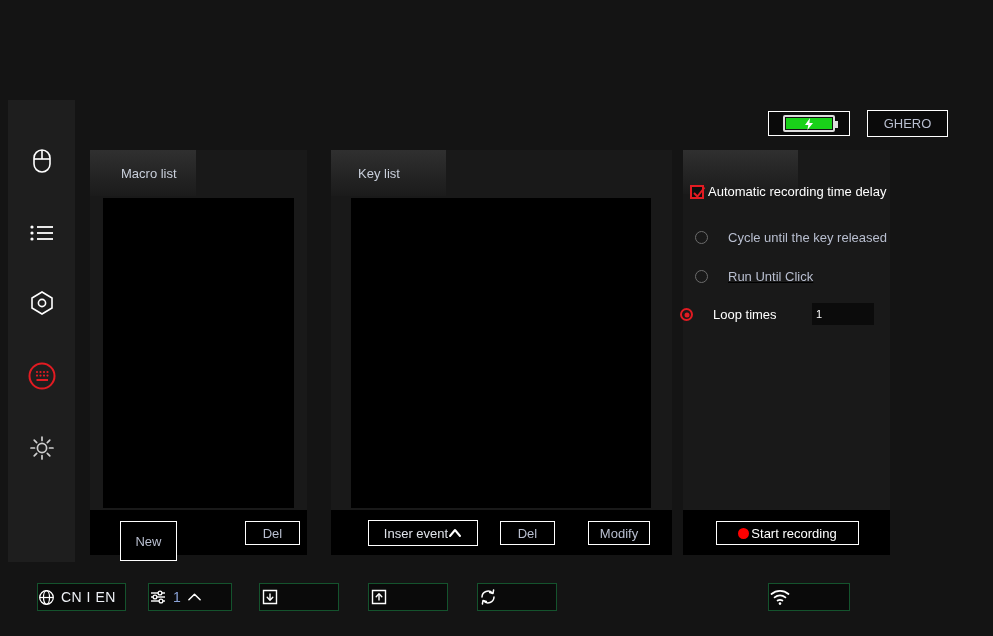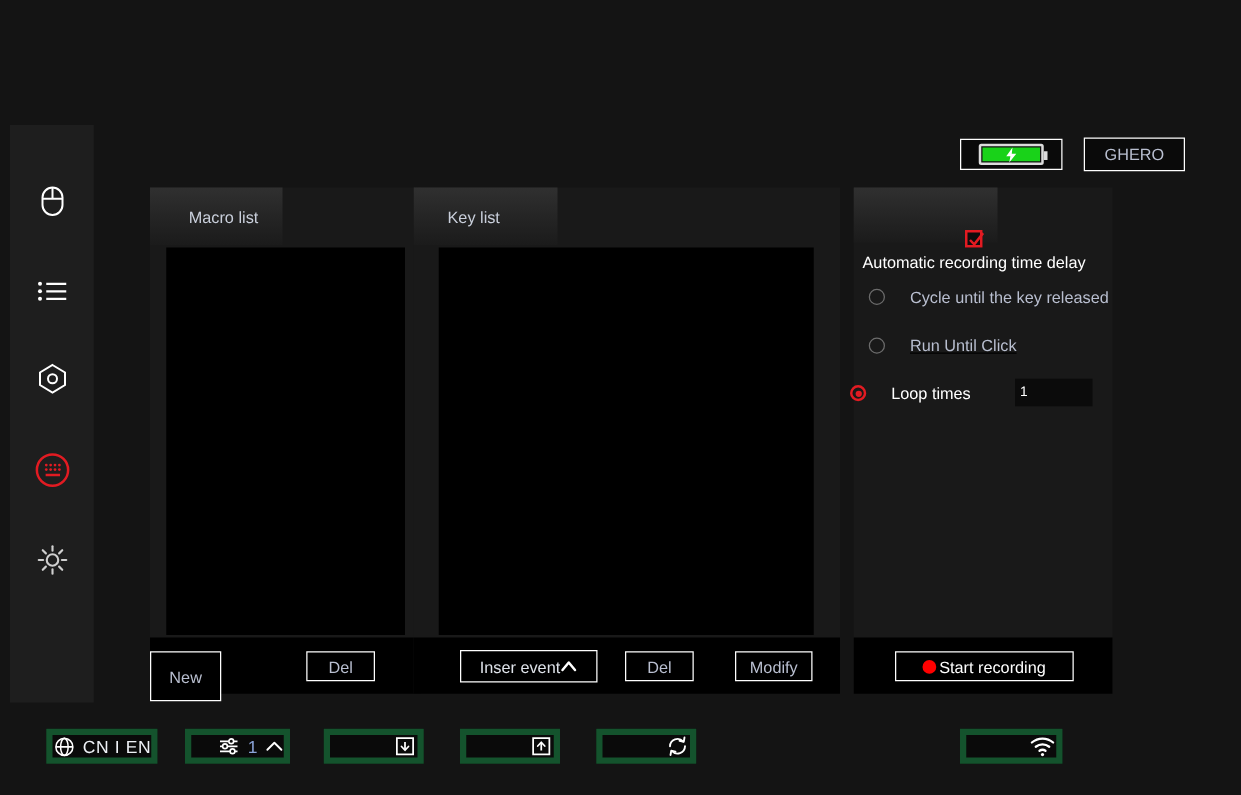--- a/index.html
+++ b/index.html
@@ -73,21 +73,21 @@
   }
   .panel-title {
     position: absolute; font-size: 13px; color: #c9cfdb;
     white-space: nowrap;
   }
   .listbox {
     position: absolute; background: #000000;
   }
   .panel-foot { position: absolute; left: 0; bottom: 0; width: 100%; height: 45px; background: #000000; }
 
-  .macro-panel { left: 120px; top: 150px; width: 217px; height: 405px; text-align: right; }
+  .macro-panel { left: 90px; top: 150px; width: 217px; height: 405px; text-align: right; }
   .macro-panel .panel-head { width: 106px; }
   .macro-panel .panel-title { left: 31px; top: 16px; }
   .macro-panel .listbox { left: 13px; top: 48px; width: 191px; height: 310px; }
 
   .key-panel { left: 331px; top: 150px; width: 341px; height: 405px; }
   .key-panel .panel-head { width: 115px; }
   .key-panel .panel-title { left: 27px; top: 16px; }
   .key-panel .listbox { left: 20px; top: 48px; width: 300px; height: 310px; }
 
   .opt-panel { left: 683px; top: 150px; width: 207px; height: 405px; }
@@ -141,22 +141,22 @@
   .opt-label.dim { color: #b9bfd0; }
   .loop-input {
     position: absolute; left: 812px; top: 303px; width: 62px; height: 22px;
     background: #0b0b0b; border: none; color: #ffffff;
     font-family: "Liberation Sans", sans-serif; font-size: 11px;
     padding: 0 4px; line-height: 22px;
   }
 
   
   .bbtn {
-    position: absolute; border: 5px solid #14532d; background: #0a0a0a;
-    display: flex; align-items: center; justify-content: flex-end;
+    position: absolute; border: 1px solid #14532d; background: #0a0a0a;
+    display: flex; align-items: center; justify-content: flex-start;
     gap: 6px; cursor: pointer;
   }
   .bbtn .txt { color: #eef1f6; font-size: 14px; letter-spacing: .5px; }
   .bbtn .num { color: #8ba3d8; font-size: 14px; }
   .b-lang { left: 37px; top: 583px; width: 89px; height: 28px; }
   .b-profile { left: 148px; top: 583px; width: 84px; height: 28px; }
   .b-import { left: 259px; top: 583px; width: 80px; height: 28px; }
   .b-export { left: 368px; top: 583px; width: 80px; height: 28px; }
   .b-sync { left: 477px; top: 583px; width: 80px; height: 28px; }
   .b-wifi { left: 768px; top: 583px; width: 82px; height: 28px; }
@@ -263,21 +263,21 @@
     </svg>
   </div>
   <div class="btn btn-key-del">Del</div>
   <div class="btn btn-modify">Modify</div>
 
   <div class="panel opt-panel">
     <div class="panel-head"></div>
     <div class="panel-foot"></div>
   </div>
 
-  <div class="opt-row" style="left:690px; top:184px; gap:4px;flex-direction:column;">
+  <div class="opt-row" style="left:690px; top:184px; gap:4px;">
     <span class="checkbox">
       <svg width="14" height="14" viewBox="0 0 14 14">
         <polyline points="2,7 5.4,10.5 12.5,1.5" fill="none" stroke="#e21b22" stroke-width="2"></polyline>
       </svg>
     </span>
     <span class="opt-label">Automatic recording time delay</span>
   </div>
 
   <div class="opt-row" style="left:695px; top:230px; gap:20px;">
     <span class="radio"></span>

